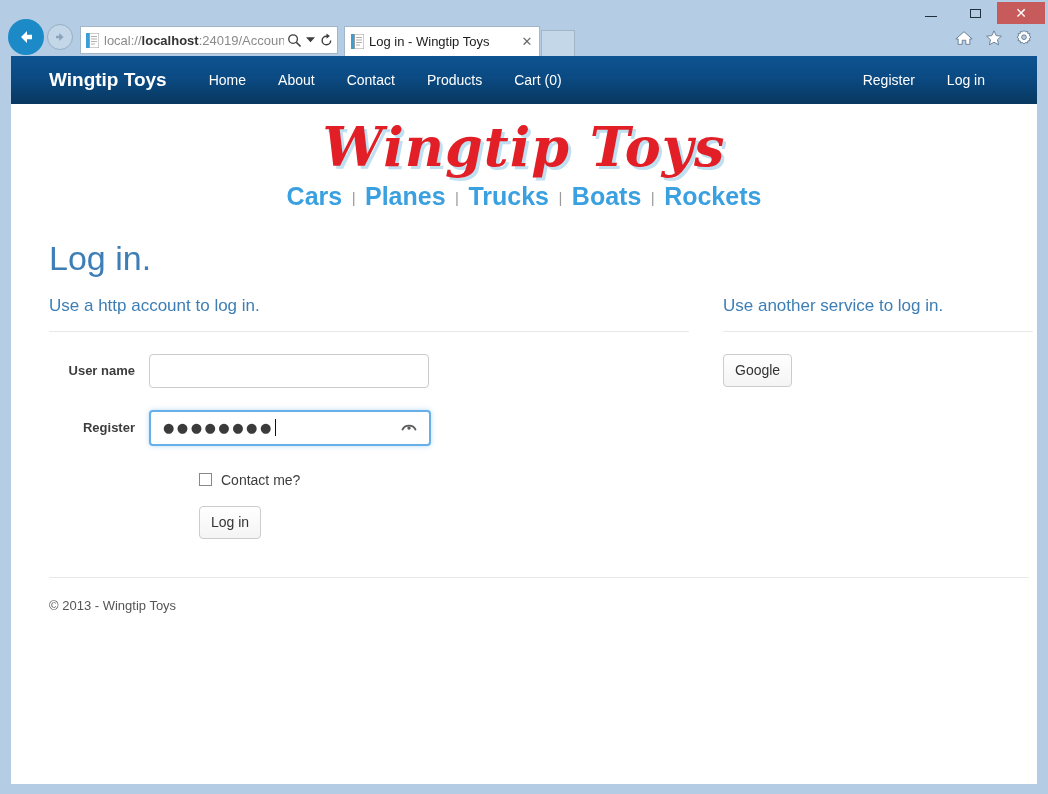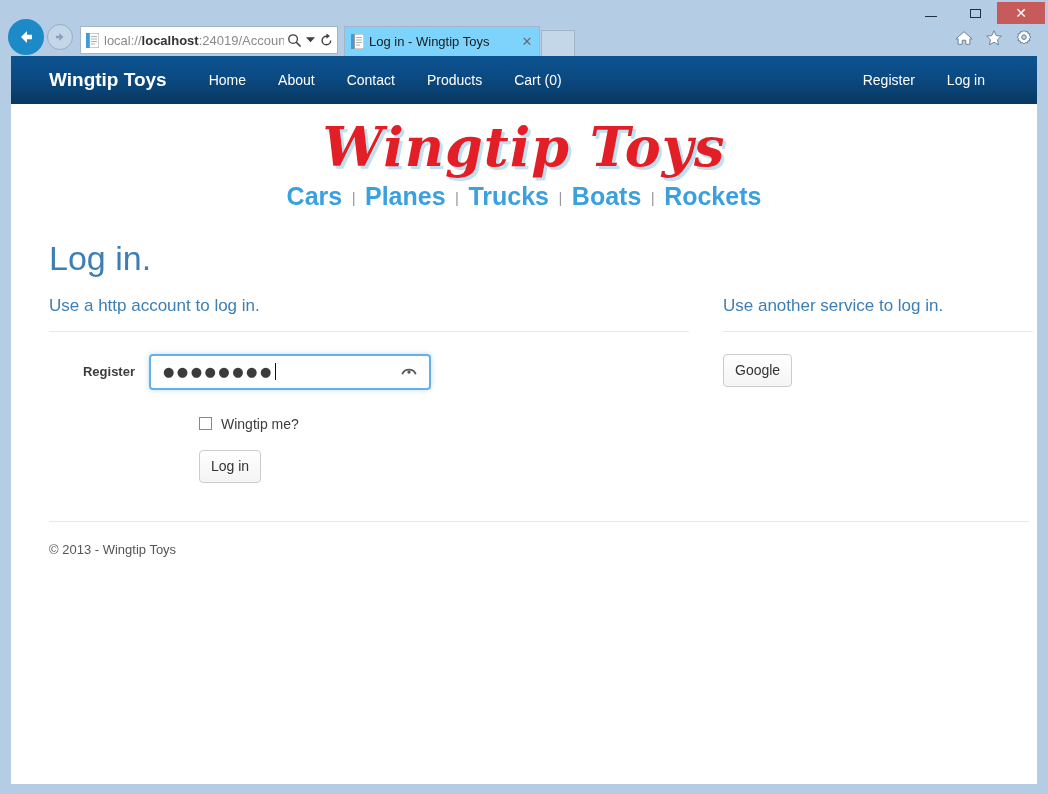--- a/index.html
+++ b/index.html
@@ -68,21 +68,21 @@
   #addr-text b { color: #333333; font-weight: bold; text-align: right; }
   .addr-icon {
     width: 22px; height: 26px; display:flex; align-items:center; justify-content:center;
     color: #3d3d3d; font-size: 13px; cursor: default;
   }
   #addr-caret { width: 13px; font-size: 9px; color:#444; display:flex; align-items:center; justify-content:center; }
 
   
   #tabstrip { position: absolute; left: 344px; top: 26px; height: 30px; display: flex; align-items: flex-end; }
   #tab {
-    width: 196px; height: 30px; background: #7dd3fc;
+    width: 196px; height: 30px; background: #ffffff;
     border: 1px solid #a3b6c8; border-bottom: none;
     display: flex; align-items: center; padding: 0 4px 0 6px;
   }
   #tab-title {
     flex: 1 1 auto; font-size: 13px; color: #1b1b1b;
     white-space: nowrap; overflow: hidden; margin-left: 5px;
   }
   #tab-close { width:16px; text-align:center; color:#6b6b6b; font-size:13px; cursor:default; }
   #newtab {
     width: 34px; height: 26px; margin-left: 1px;
@@ -334,38 +334,44 @@
       </div>
 
       <h1 id="page-heading">Log in.</h1>
 
       <div id="columns">
 
         <div id="col-left">
           <div class="sub-heading">Use a http account to log in.</div>
           <div class="hr"></div>
 
+          <div class="form-row">
+            <div class="form-label">User name</div>
+            <div class="form-input">
+              <span></span>
+            </div>
+          </div>
 
           <div class="form-row">
             <div class="form-label">Register</div>
             <div class="form-input focused">
               <span class="pwd-dots">●●●●●●●●</span>
               <span class="caret"></span>
               <span class="reveal-icon">
                 <svg width="16" height="12" viewBox="0 0 16 12">
                   <path d="M1.5 7.5 C4 2.2 12 2.2 14.5 7.5" fill="none" stroke="#5a5a5a" stroke-width="1.8" stroke-linecap="round"></path>
                   <circle cx="8" cy="6.1" r="1.7" fill="#5a5a5a"></circle>
                 </svg>
               </span>
             </div>
           </div>
 
           <div id="remember-row">
             <div id="remember-box"></div>
-            <div id="remember-label">Wingtip me?</div>
+            <div id="remember-label">Contact me?</div>
           </div>
 
           <div id="login-btn-row">
             <div class="btn">Log in</div>
           </div>
 
         </div>
 
         <div id="col-right">
           <div class="sub-heading">Use another service to log in.</div>

